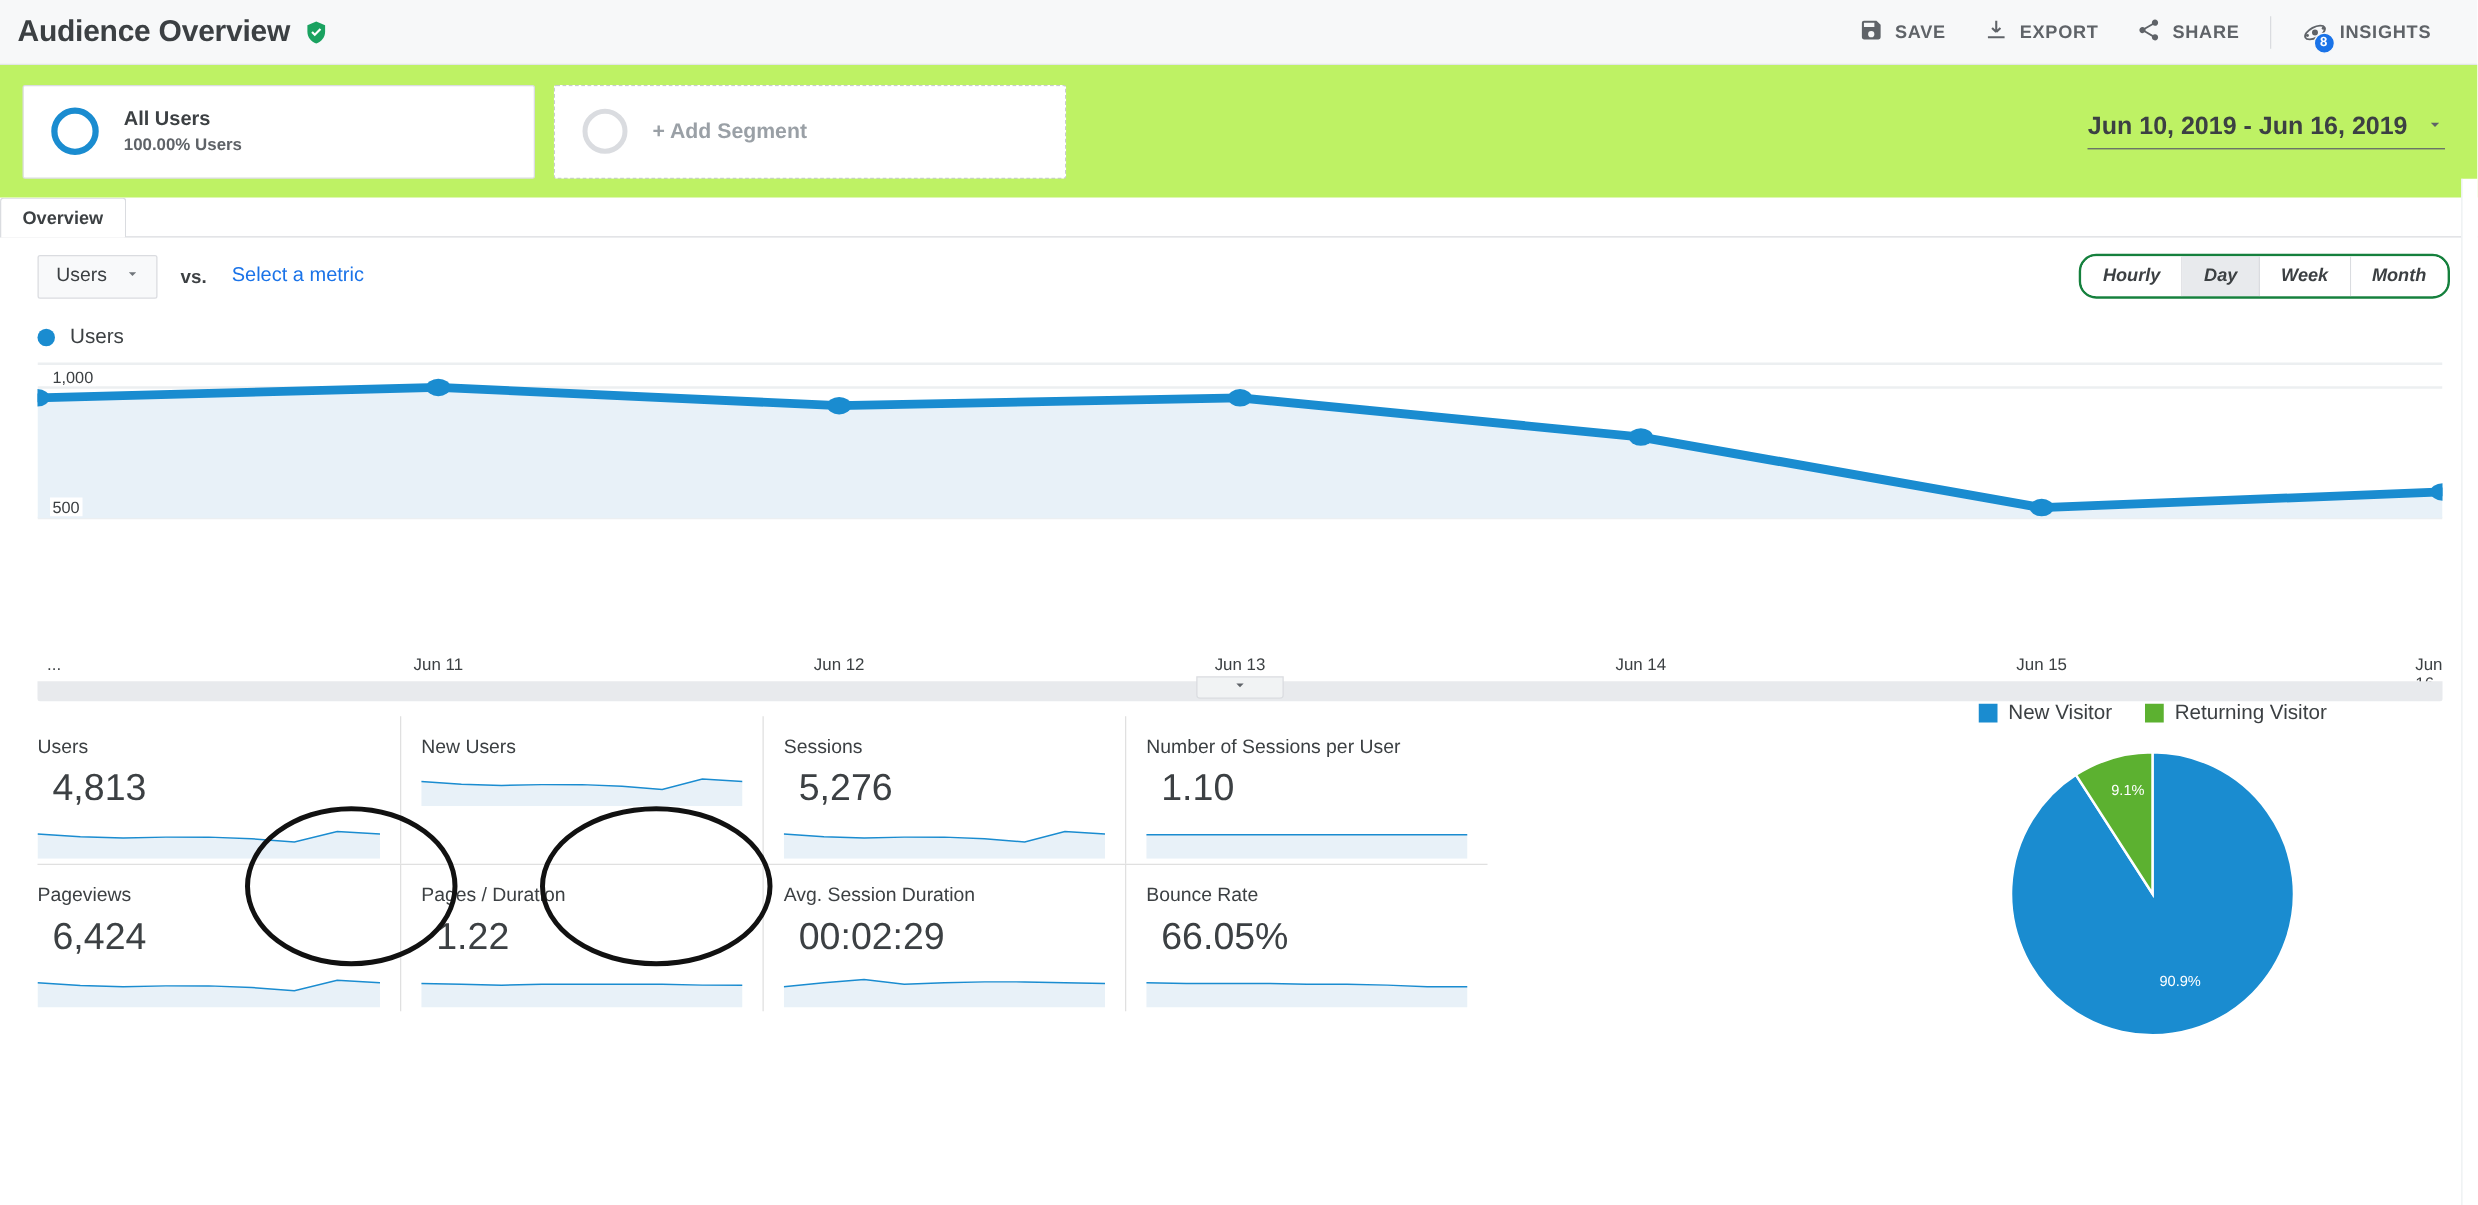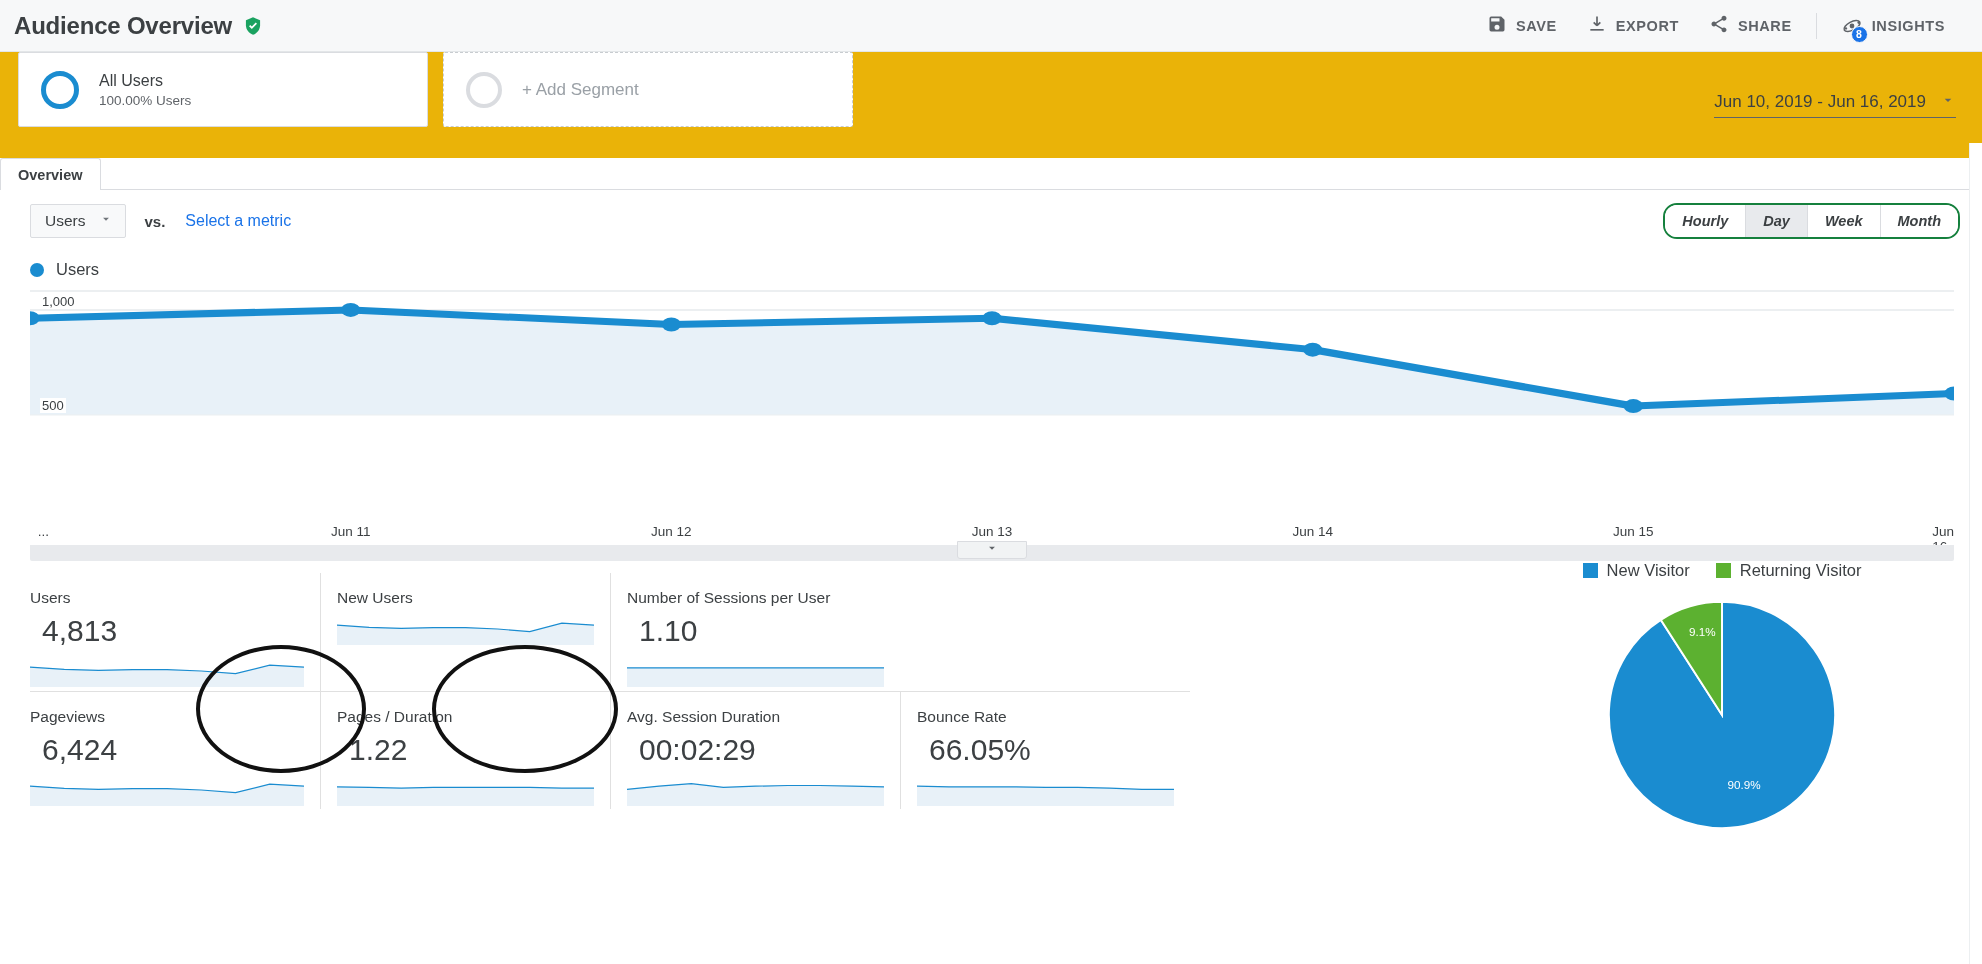--- a/index.html
+++ b/index.html
@@ -38,23 +38,23 @@
     position: absolute; right: -5px; bottom: -6px;
     background: #1a73e8; color: #fff;
     width: 17px; height: 17px; border-radius: 50%;
     font-size: 10.5px; font-weight: bold;
     display: flex; align-items: center; justify-content: center;
     border: 1.5px solid #f7f8f9;
   }
 
   
   .segment-bar {
-    height: 106px; background: #eab308;
-    display: flex; 
-    padding: 0 18px; position: relative;
+    height: 106px; background: #bef264;
+    display: flex; align-items: center;
+    padding: 0 18px; position: relative; font-weight: bold;
   }
   .segment-card {
     width: 410px; height: 75px;
     border: 1px solid #dadce0; border-radius: 2px;
     display: flex; align-items: center; padding: 0 22px;
     background: #fff; cursor: pointer;
   }
   .segment-card.add {
     margin-left: 15px; width: 410px;
     border: 1px dashed #c8ccd0; background: #fff;
@@ -69,21 +69,21 @@
   .seg-sub { font-size: 13.5px; color: #5f6368; line-height: 19px; }
   .seg-add-label { margin-left: 20px; font-size: 17px; color: #9aa0a6; }
 
   .date-range {
     position: absolute; right: 26px; top: 50%;
     transform: translateY(-50%);
     display: flex; align-items: center; gap: 14px;
     border-bottom: 1px solid #5f6368;
     padding-bottom: 5px; cursor: pointer;
   }
-  .date-range-text { font-size: 17px; color: #3c4043; }
+  .date-range-text { font-size: 20px; color: #3c4043; }
 
   
   .tabs-row {
     height: 32px; position: relative;
     border-bottom: 1px solid #dadce0;
     padding-left: 0; display: flex; align-items: flex-end;
   }
   .tab {
     border: 1px solid #dadce0; border-bottom: none;
     background: #fff; padding: 8px 17px 7px;
@@ -362,20 +362,30 @@
         <div class="metric-card">
           <div class="metric-label">New Users</div>
           <div class="spark">
             <svg viewBox="0 0 100 32" preserveAspectRatio="none">
               <path d="M0,12.16 L0.0,12.2 L12.5,14.4 L25.0,15.4 L37.5,14.7 L50.0,14.7 L62.5,16.0 L75.0,18.6 L87.5,10.2 L100.0,12.2 L100,32 L0,32 Z" fill="#e8f1f8"></path>
               <polyline points="0.0,12.2 12.5,14.4 25.0,15.4 37.5,14.7 50.0,14.7 62.5,16.0 75.0,18.6 87.5,10.2 100.0,12.2" fill="none" stroke="#1a8cd0" stroke-width="1.2" vector-effect="non-scaling-stroke"></polyline>
             </svg>
           </div>
         </div>
         <div class="metric-card">
+          <div class="metric-label">Sessions</div>
+          <div class="metric-value">5,276</div>
+          <div class="spark">
+            <svg viewBox="0 0 100 32" preserveAspectRatio="none">
+              <path d="M0,12.16 L0.0,12.2 L12.5,14.4 L25.0,15.4 L37.5,14.7 L50.0,14.7 L62.5,16.0 L75.0,18.6 L87.5,10.2 L100.0,12.2 L100,32 L0,32 Z" fill="#e8f1f8"></path>
+              <polyline points="0.0,12.2 12.5,14.4 25.0,15.4 37.5,14.7 50.0,14.7 62.5,16.0 75.0,18.6 87.5,10.2 100.0,12.2" fill="none" stroke="#1a8cd0" stroke-width="1.2" vector-effect="non-scaling-stroke"></polyline>
+            </svg>
+          </div>
+        </div>
+        <div class="metric-card">
           <div class="metric-label">Number of Sessions per User</div>
           <div class="metric-value">1.10</div>
           <div class="spark">
             <svg viewBox="0 0 100 32" preserveAspectRatio="none">
               <path d="M0,12.8 L0.0,12.8 L12.5,12.8 L25.0,12.8 L37.5,12.8 L50.0,12.8 L62.5,12.8 L75.0,12.8 L87.5,12.8 L100.0,12.8 L100,32 L0,32 Z" fill="#e8f1f8"></path>
               <polyline points="0.0,12.8 12.5,12.8 25.0,12.8 37.5,12.8 50.0,12.8 62.5,12.8 75.0,12.8 87.5,12.8 100.0,12.8" fill="none" stroke="#1a8cd0" stroke-width="1.2" vector-effect="non-scaling-stroke"></polyline>
             </svg>
           </div>
         </div>
       </div>

